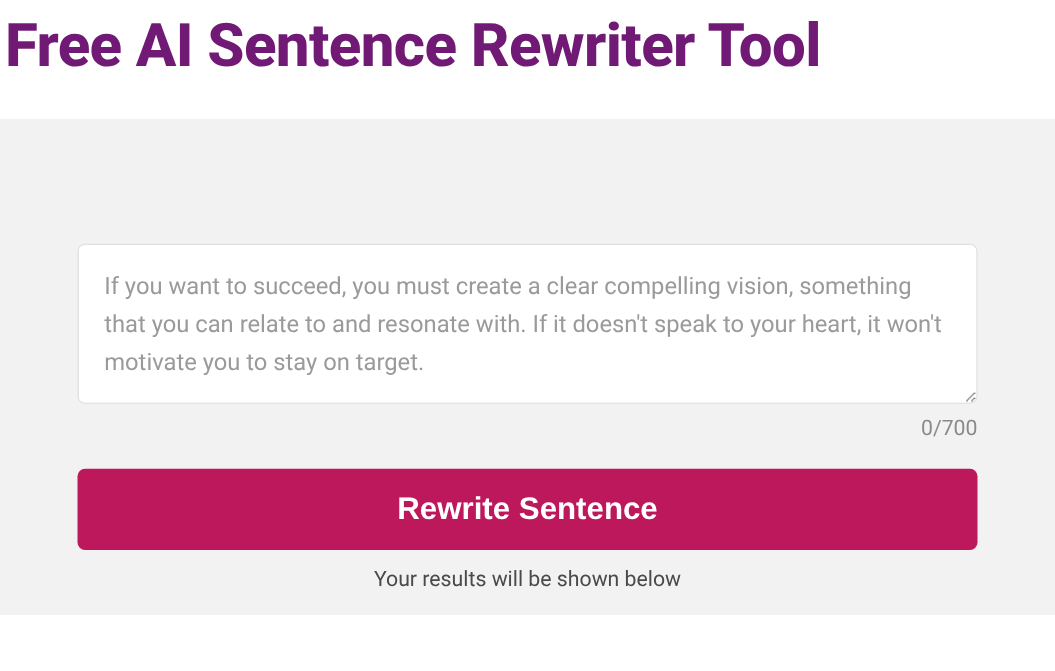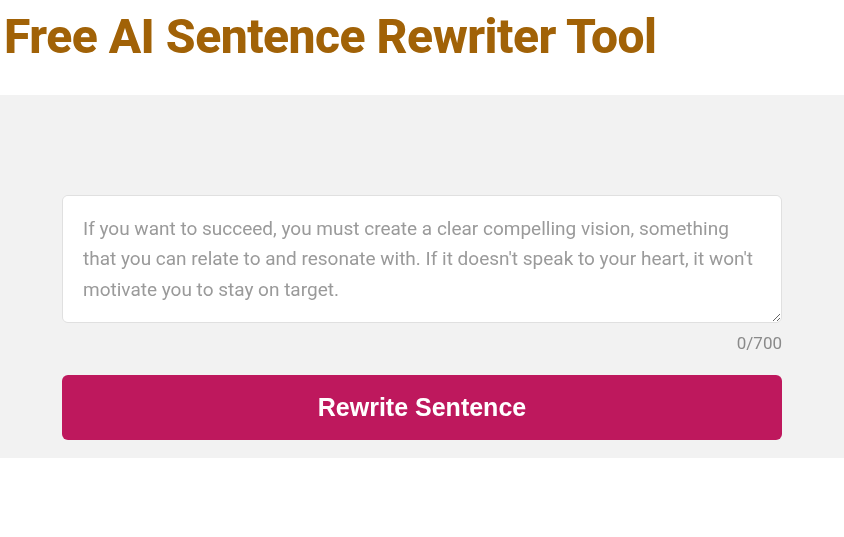--- a/index.html
+++ b/index.html
@@ -9,21 +9,21 @@
     }
     body {
       font-family: -apple-system, BlinkMacSystemFont, 'Segoe UI', Roboto, Helvetica, Arial, sans-serif;
       width: 844px;
       height: 537px;
       background: #ffffff;
     }
     .page-title {
       font-size: 48px;
       font-weight: 800;
-      color: #a16207;
+      color: #701a75;
       padding: 8px 0 30px 4px;
       letter-spacing: -0.5px;
     }
     .tool-panel {
       background: #f2f2f2;
       padding: 100px 62px 18px 62px;
     }
     .field-label {
       font-size: 17px;
       color: #1a1a1a;
@@ -78,13 +78,14 @@
 <body>
 
 <h1 class="page-title">Free AI Sentence Rewriter Tool</h1>
 
 <div class="tool-panel">
   <div class="textarea-wrap">
     <textarea class="rewrite-textarea" placeholder="If you want to succeed, you must create a clear compelling vision, something that you can relate to and resonate with. If it doesn't speak to your heart, it won't motivate you to stay on target." style=""></textarea>
   </div>
   <div class="counter">0/700</div>
   <button class="rewrite-button">Rewrite Sentence</button>
+  <div class="results-hint">Your results will be shown below</div>
 </div>
 
 </body></html>

